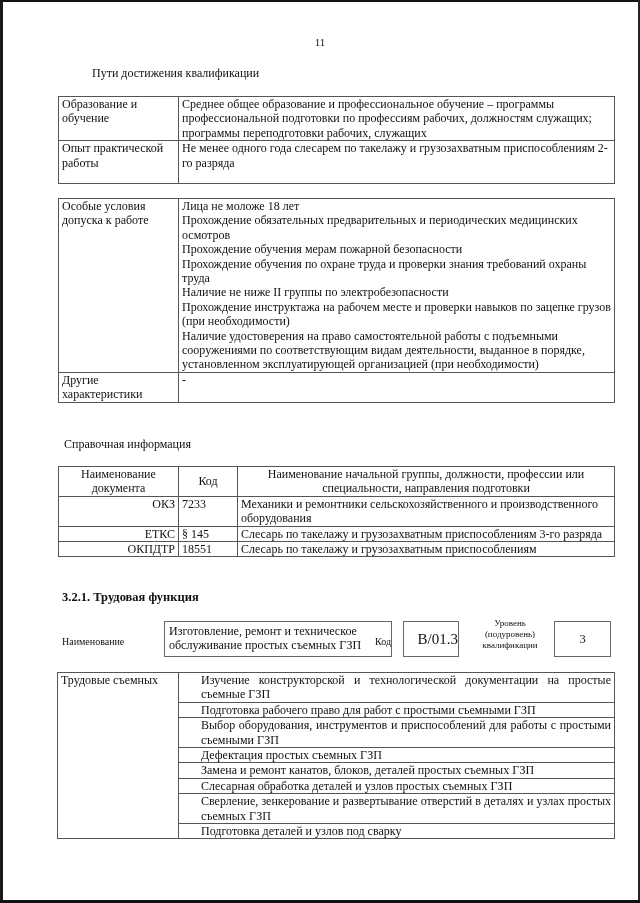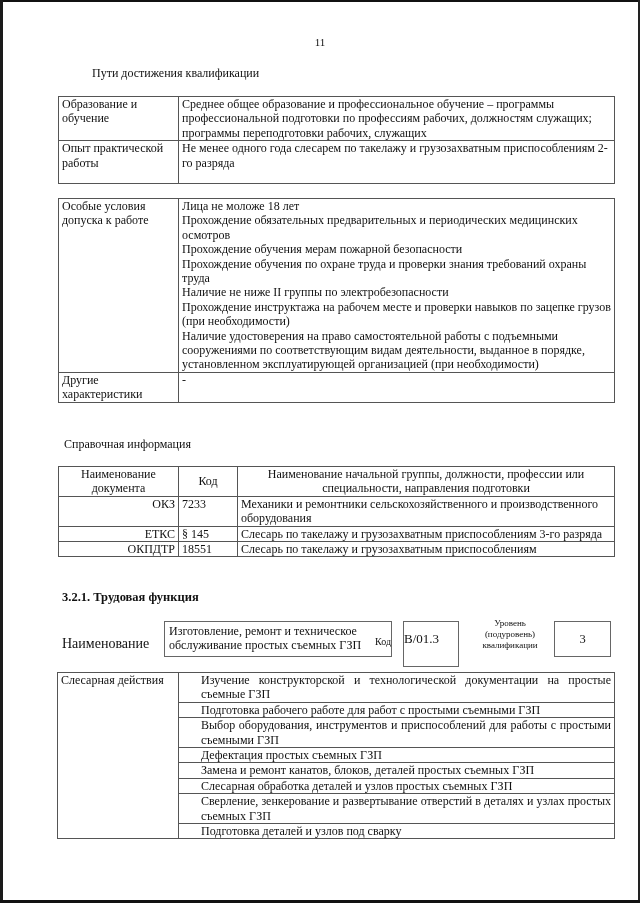--- a/index.html
+++ b/index.html
@@ -31,24 +31,24 @@
   #cond-table td.label { width: 113px; }
   #cond-table div.line { display: block; }
 
   #ref-table { left: 58px; top: 466px; width: 557px; }
   #ref-table td.c1 { width: 113px; text-align: right; }
   #ref-table td.c2 { width: 52px; }
 
   .func-heading { position: absolute; left: 62px; top: 590px; font-size: 12.5px; font-weight: bold; }
 
   .func-row { position: absolute; top: 618px; left: 0; width: 640px; height: 46px; }
-  .func-row .lbl { position: absolute; font-size: 14px; top: 18px; }
+  .func-row .lbl { position: absolute; font-size: 10px; top: 18px; }
   .func-row .box { position: absolute; border: 1px solid #666; box-sizing: border-box; }
   .func-name-box { left: 136px; top: 3px; width: 228px; height: 36px; font-size: 12px; line-height: 14px; padding: 2px 4px; margin-left: 28px; }
-  .func-code-box { left: 403px; top: 3px; width: 56px; height: 46px; font-size: 13px; text-align: left; line-height: 34px; }
+  .func-code-box { left: 403px; top: 3px; width: 56px; height: 36px; font-size: 15px; text-align: right; line-height: 34px; }
   .func-level-box { left: 554px; top: 3px; width: 57px; height: 36px; font-size: 12.5px; text-align: center; line-height: 34px; }
   .lvl-label { position: absolute; left: 470px; top: 0px; width: 80px; text-align: center; font-size: 9px; line-height: 11px; }
 
   #actions-table { left: 57px; top: 672px; width: 558px; }
   #actions-table td.label { width: 114px; }
   #actions-table td.act { text-align: justify; padding-left: 22px; }
 </style>
 </head>
 <body>
 
@@ -133,25 +133,25 @@
     <div>Уровень</div>
     <div>(подуровень)</div>
     <div>квалификации</div>
   </div>
   <div class="box func-level-box">3</div>
 </div>
 
 <table class="doc" id="actions-table">
   <tbody>
       <tr>
-    <td class="label" rowspan="8">Слесарная действия</td>
+    <td class="label" rowspan="8">Трудовые съемных</td>
     <td class="act">Изучение конструкторской и технологической документации на простые съемные ГЗП</td>
   </tr>
   <tr>
-        <td class="act">Подготовка рабочего работе для работ с простыми съемными ГЗП</td>
+        <td class="act">Подготовка рабочего право для работ с простыми съемными ГЗП</td>
       </tr>
   <tr>
         <td class="act">Выбор оборудования, инструментов и приспособлений для работы с простыми съемными ГЗП</td>
       </tr>
   <tr>
         <td class="act">Дефектация простых съемных ГЗП</td>
       </tr>
   <tr>
         <td class="act">Замена и ремонт канатов, блоков, деталей простых съемных ГЗП</td>
       </tr>

